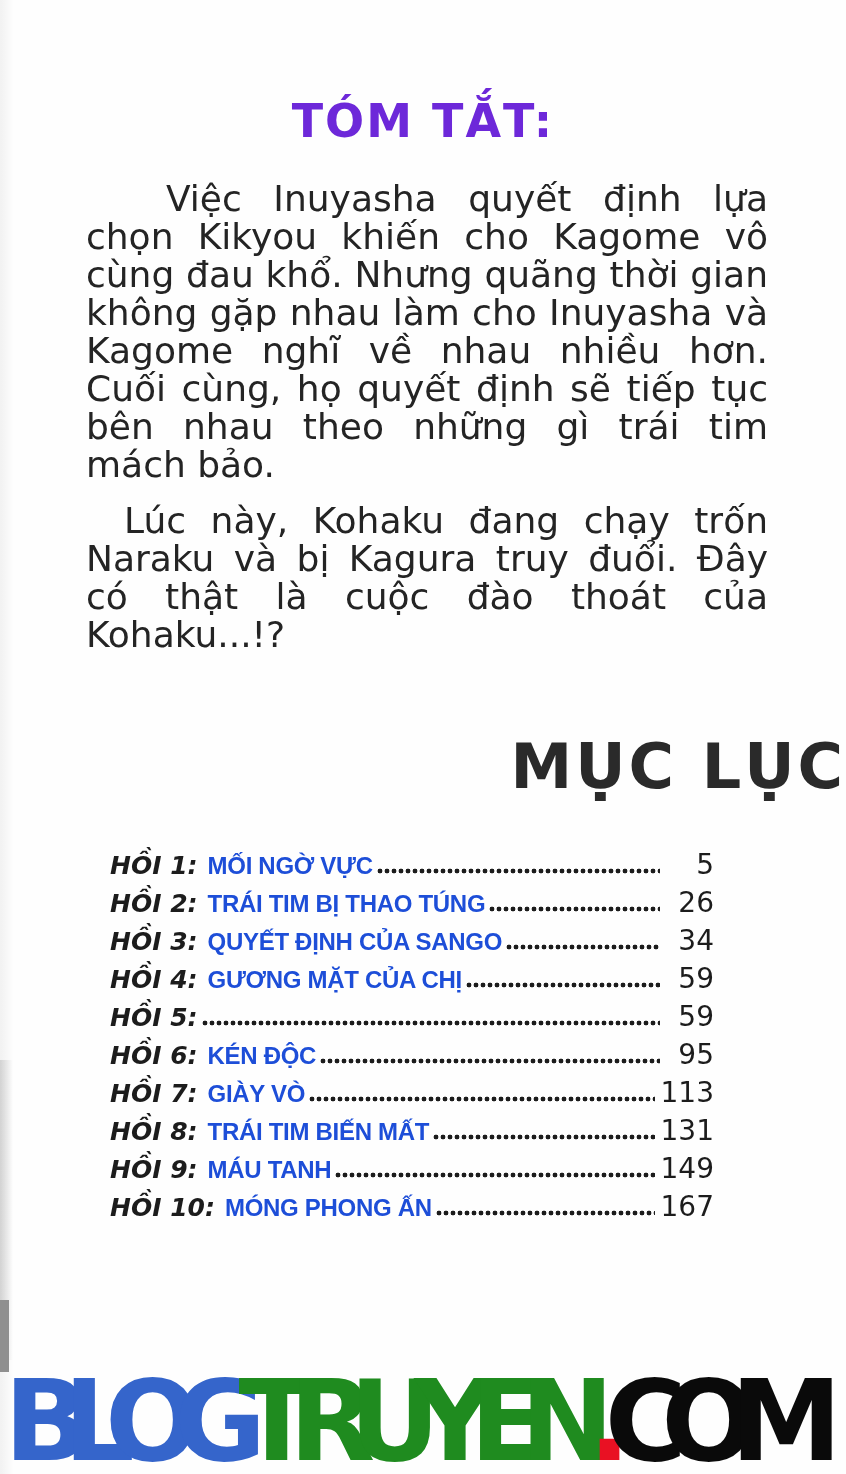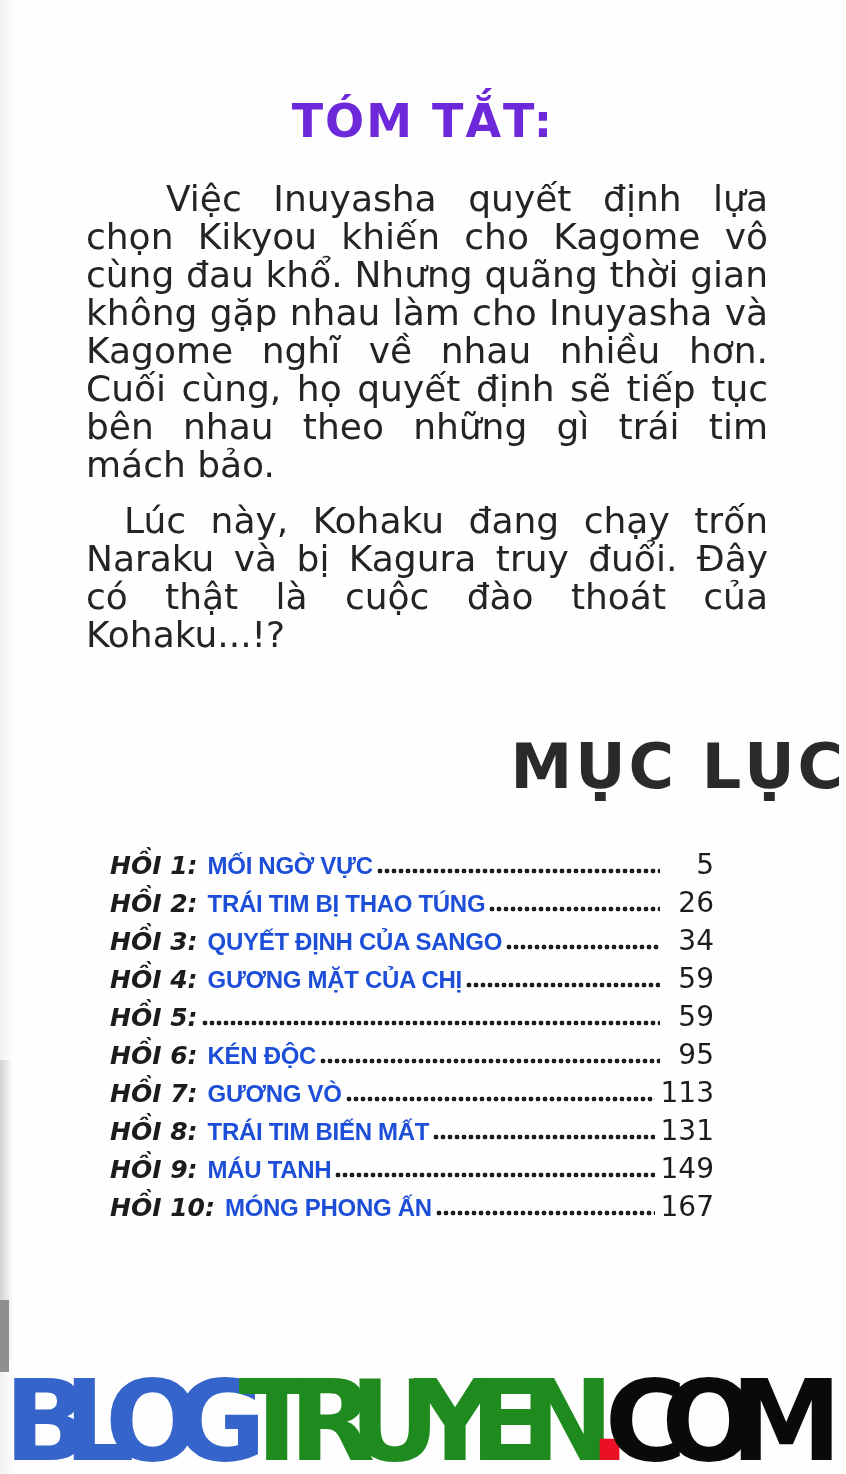--- a/index.html
+++ b/index.html
@@ -171,21 +171,21 @@
 
   <div class="toc-row">
     <span class="toc-label">HỒI 6:</span>
     <span class="toc-chapter-title">KÉN ĐỘC</span>
     <span class="toc-leader"></span>
     <span class="toc-page">95</span>
   </div>
 
   <div class="toc-row">
     <span class="toc-label">HỒI 7:</span>
-    <span class="toc-chapter-title">GƯƠNG VÒ</span>
+    <span class="toc-chapter-title">GIÀY VÒ</span>
     <span class="toc-leader"></span>
     <span class="toc-page">113</span>
   </div>
 
   <div class="toc-row">
     <span class="toc-label">HỒI 8:</span>
     <span class="toc-chapter-title">TRÁI TIM BIẾN MẤT</span>
     <span class="toc-leader"></span>
     <span class="toc-page">131</span>
   </div>

